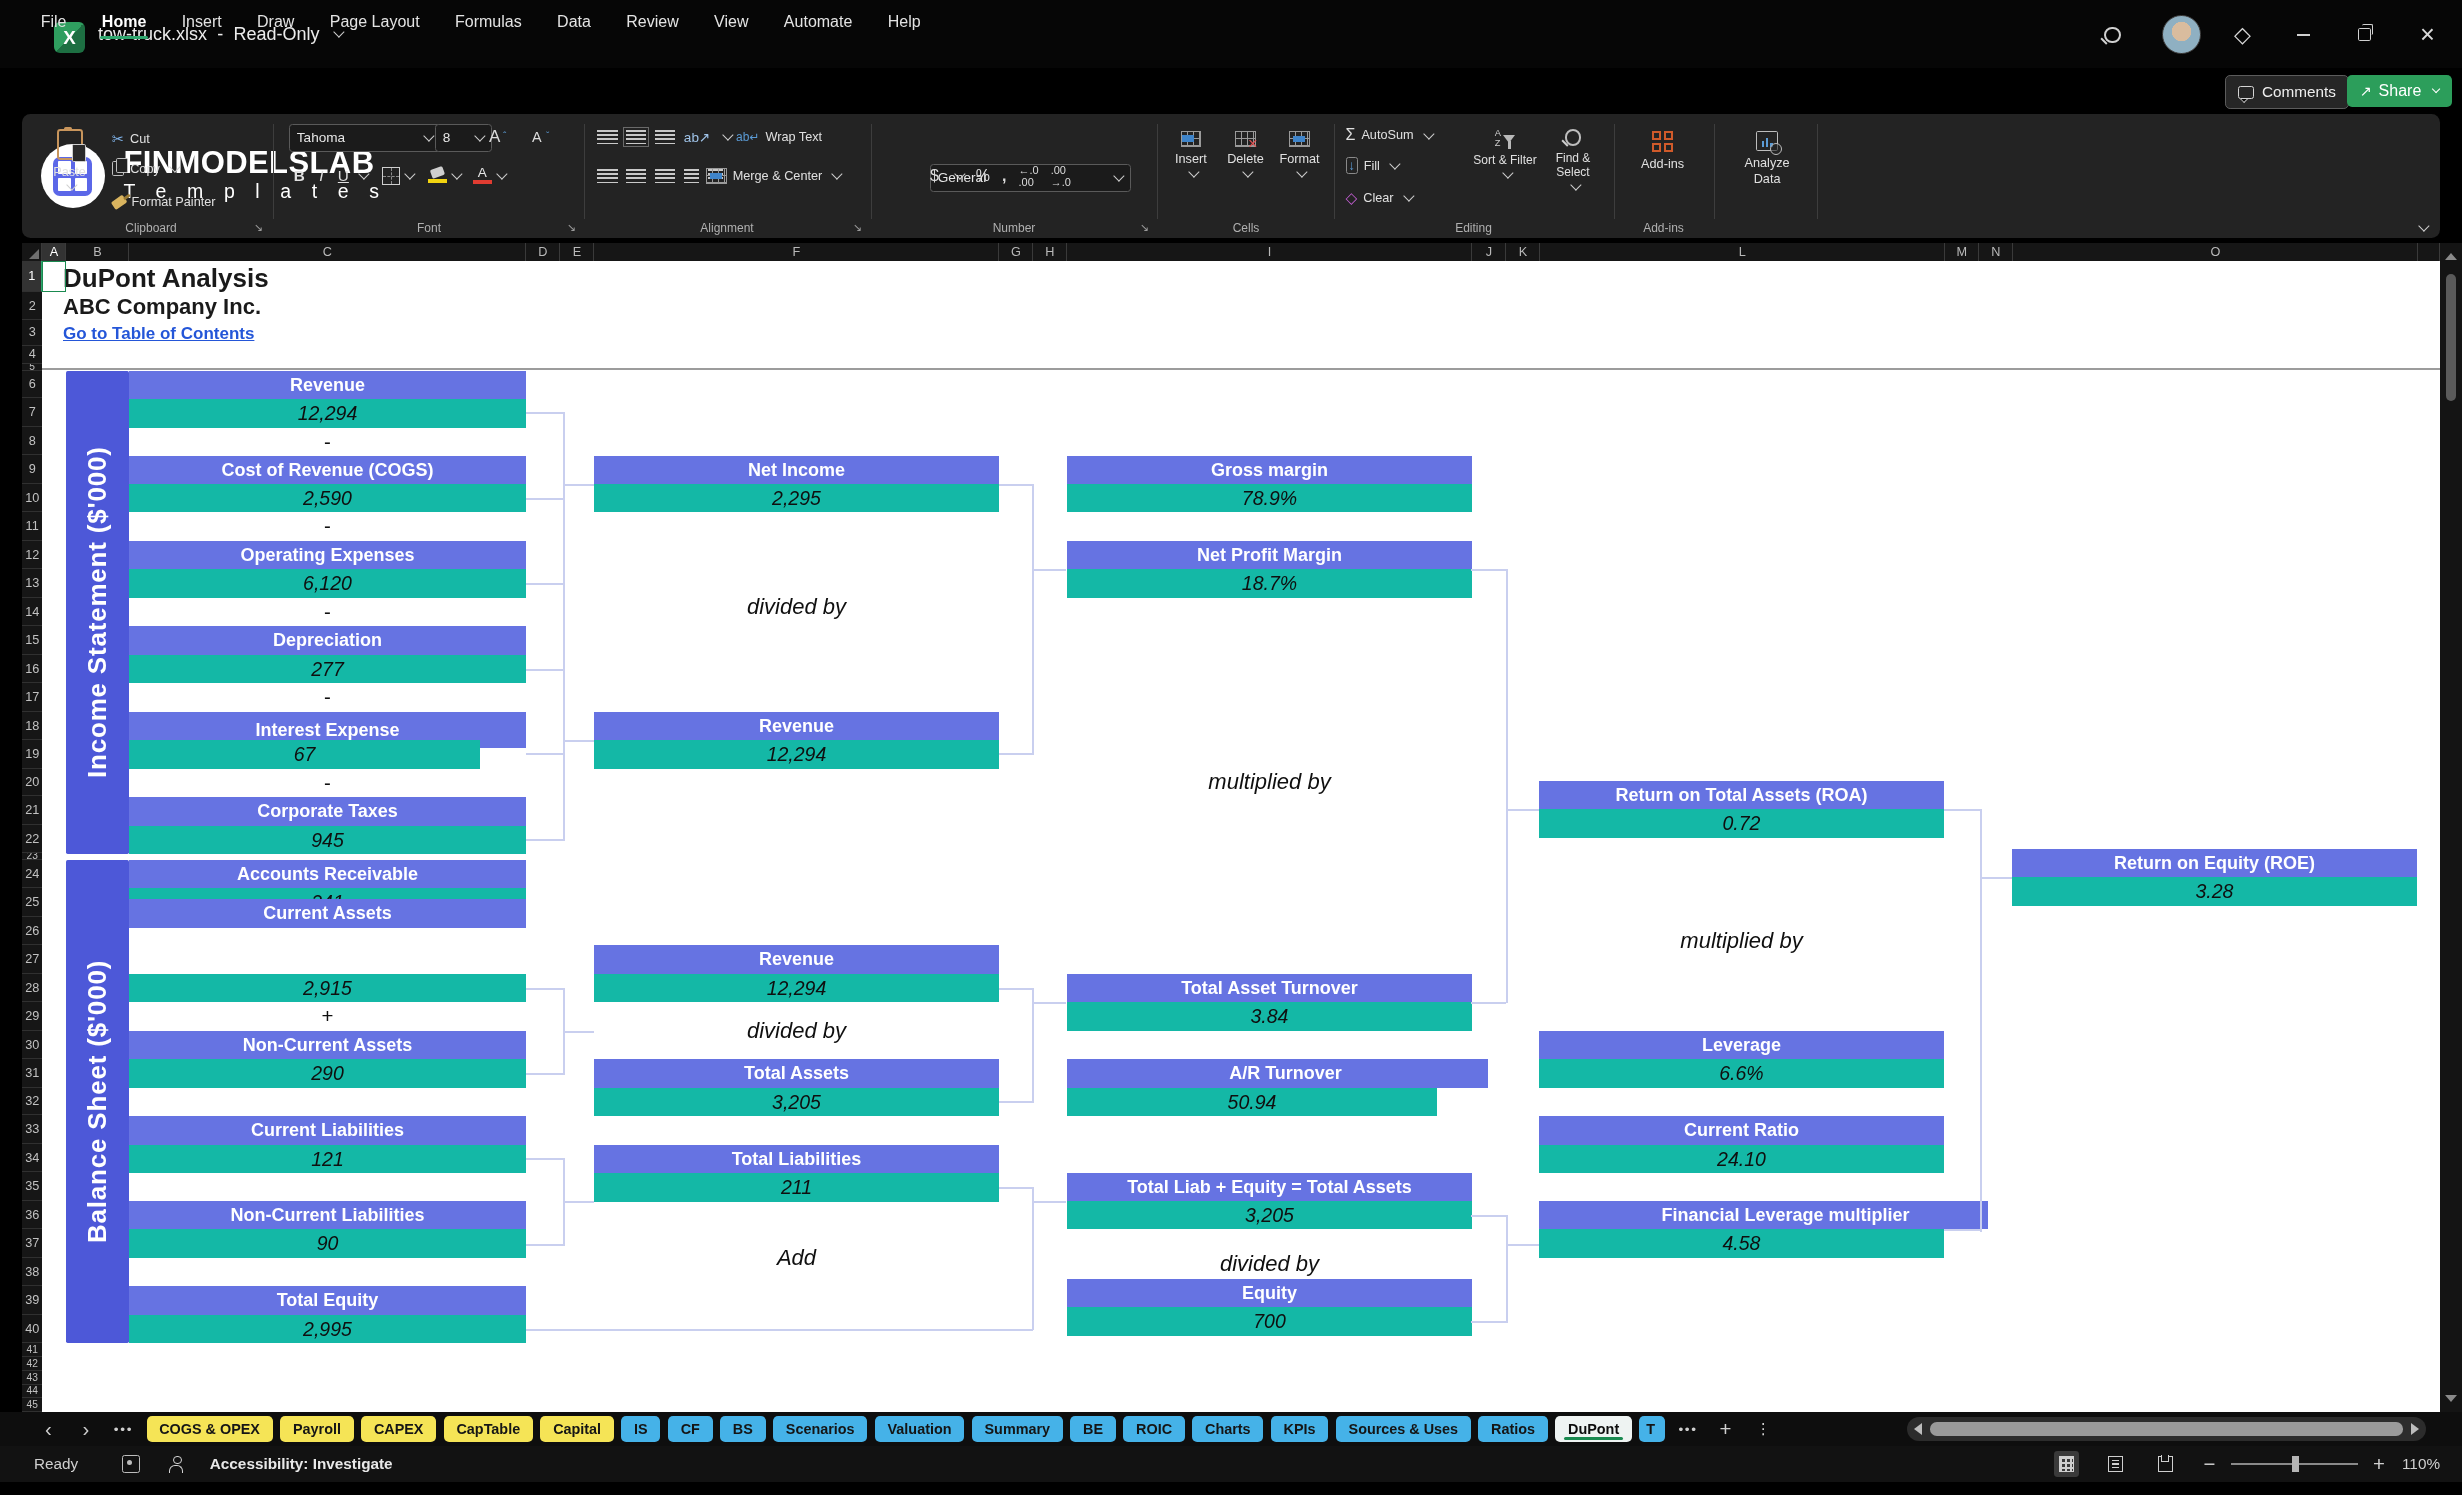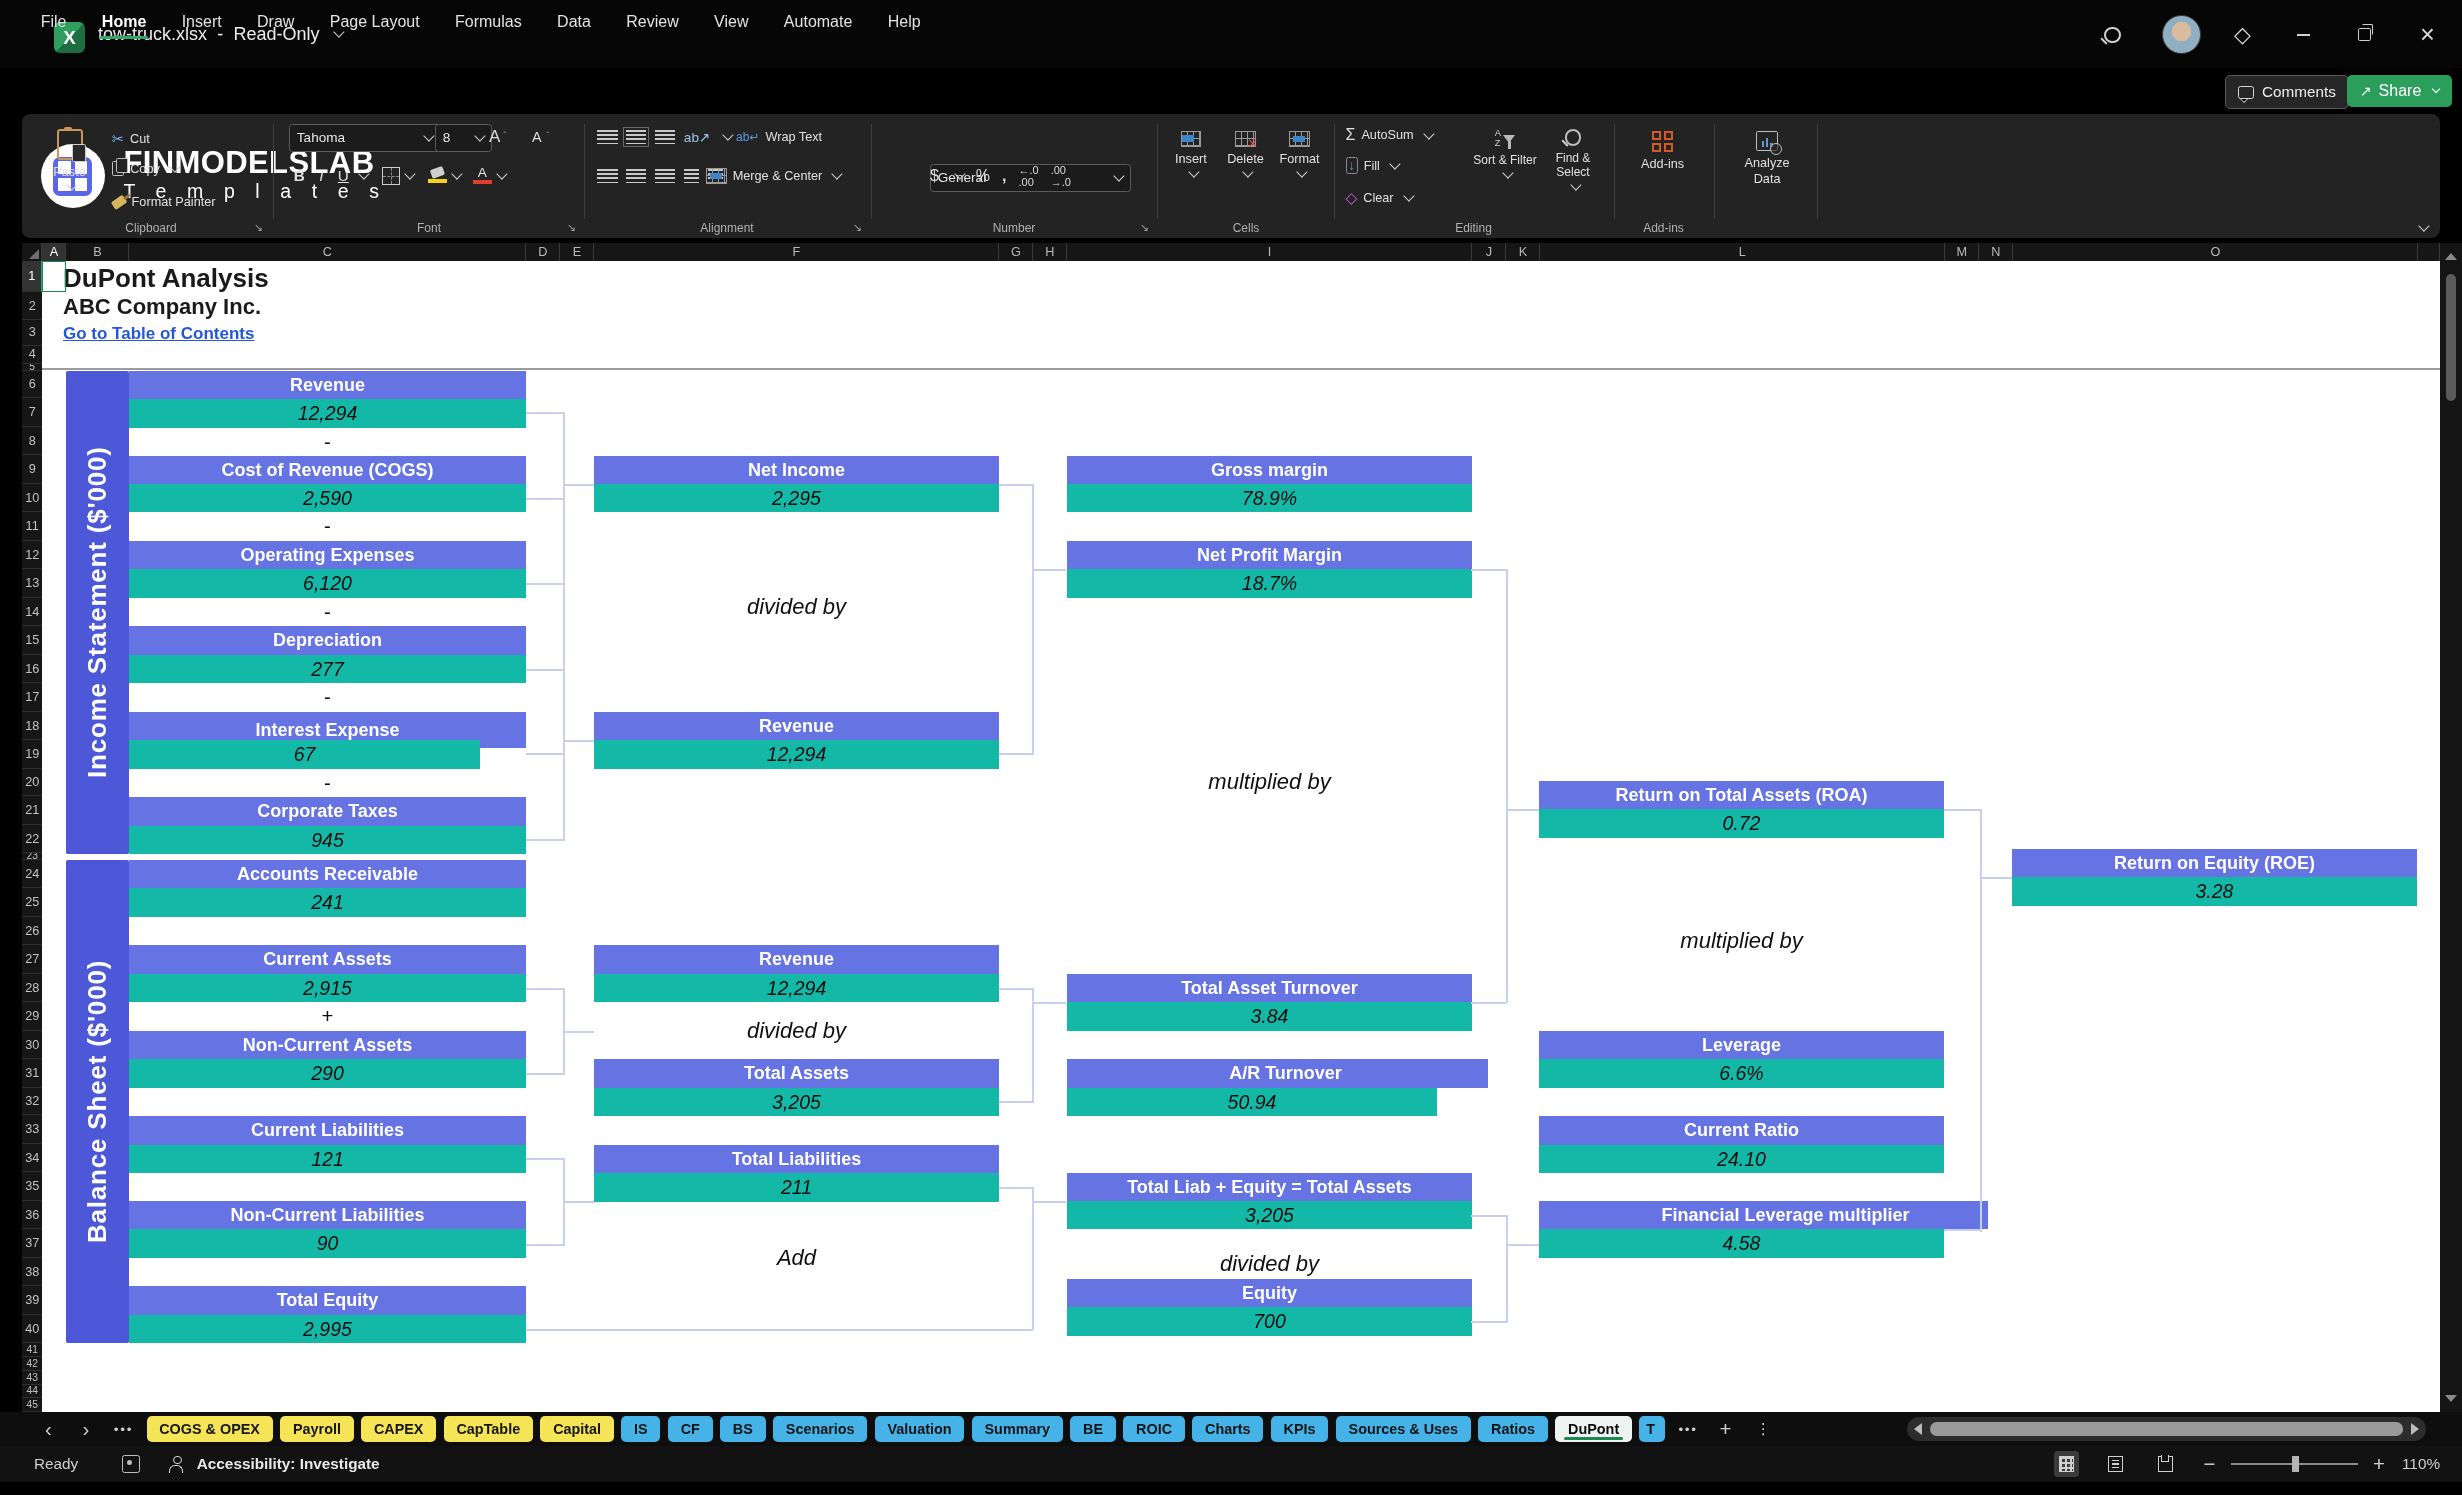--- a/index.html
+++ b/index.html
@@ -529,21 +529,21 @@
       <div class="hdrbar abs" style="left: 129px; top: 541px; width: 397px; height: 28px;">Operating Expenses</div>
       <div class="valcell abs" style="left: 129px; top: 569px; width: 397px; height: 29px;">6,120</div>
       <div class="hdrbar abs" style="left: 129px; top: 626px; width: 397px; height: 29px;">Depreciation</div>
       <div class="valcell abs" style="left: 129px; top: 655px; width: 397px; height: 28px;">277</div>
       <div class="hdrbar abs" style="left: 129px; top: 712px; width: 397px; height: 36px;">Interest Expense</div>
       <div class="valcell abs" style="left: 129px; top: 740px; width: 351px; height: 29px;">67</div>
       <div class="hdrbar abs" style="left: 129px; top: 797px; width: 397px; height: 29px;">Corporate Taxes</div>
       <div class="valcell abs" style="left: 129px; top: 826px; width: 397px; height: 28px;">945</div>
       <div class="hdrbar abs" style="left: 129px; top: 860px; width: 397px; height: 28px;">Accounts Receivable</div>
       <div class="valcell abs" style="left: 129px; top: 888px; width: 397px; height: 29px;">241</div>
-      <div class="hdrbar abs" style="left: 129px; top: 945px; width: 397px; height: 29px;">Current Assets</div>
+      <div class="hdrbar abs" style="left: 129px; top: 899px; width: 397px; height: 29px;">Current Assets</div>
       <div class="valcell abs" style="left: 129px; top: 974px; width: 397px; height: 28px;">2,915</div>
       <div class="hdrbar abs" style="left: 129px; top: 1031px; width: 397px; height: 28px;">Non-Current Assets</div>
       <div class="valcell abs" style="left: 129px; top: 1059px; width: 397px; height: 29px;">290</div>
       <div class="hdrbar abs" style="left: 129px; top: 1116px; width: 397px; height: 29px;">Current Liabilities</div>
       <div class="valcell abs" style="left: 129px; top: 1145px; width: 397px; height: 28px;">121</div>
       <div class="hdrbar abs" style="left: 129px; top: 1201px; width: 397px; height: 28px;">Non-Current Liabilities</div>
       <div class="valcell abs" style="left: 129px; top: 1229px; width: 397px; height: 29px;">90</div>
       <div class="hdrbar abs" style="left: 129px; top: 1286px; width: 397px; height: 29px;">Total Equity</div>
       <div class="valcell abs" style="left: 129px; top: 1315px; width: 397px; height: 28px;">2,995</div>
       <div class="hdrbar abs" style="left: 594px; top: 456px; width: 405px; height: 29px;">Net Income</div>
@@ -667,21 +667,21 @@
   <div id="hscroll">
     <span class="harr l"></span>
     <span id="hthumb"></span>
     <span class="harr r"></span>
   </div>
 
   <div id="statusbar" class="abs">
     <span style="margin-left:34px;">Ready</span>
     <span class="macro-ico" style="margin-left:44px;"></span>
     <span class="person-ico" style="margin-left:29px;"></span>
-    <span style="margin-left:13px;font-weight:bold;color:#e8e8e8;">Accessibility: Investigate</span>
+    <span style="margin-left:26px;font-weight:bold;color:#e8e8e8;">Accessibility: Investigate</span>
     <span style="flex:1;"></span>
     <span class="view-ico on">
         <span class="vi-grid"></span>
       </span>
     <span class="view-ico" style="margin-left:24px;">
         <span class="vi-page">
           <i></i>
           <i></i>
           <i></i>
         </span>

